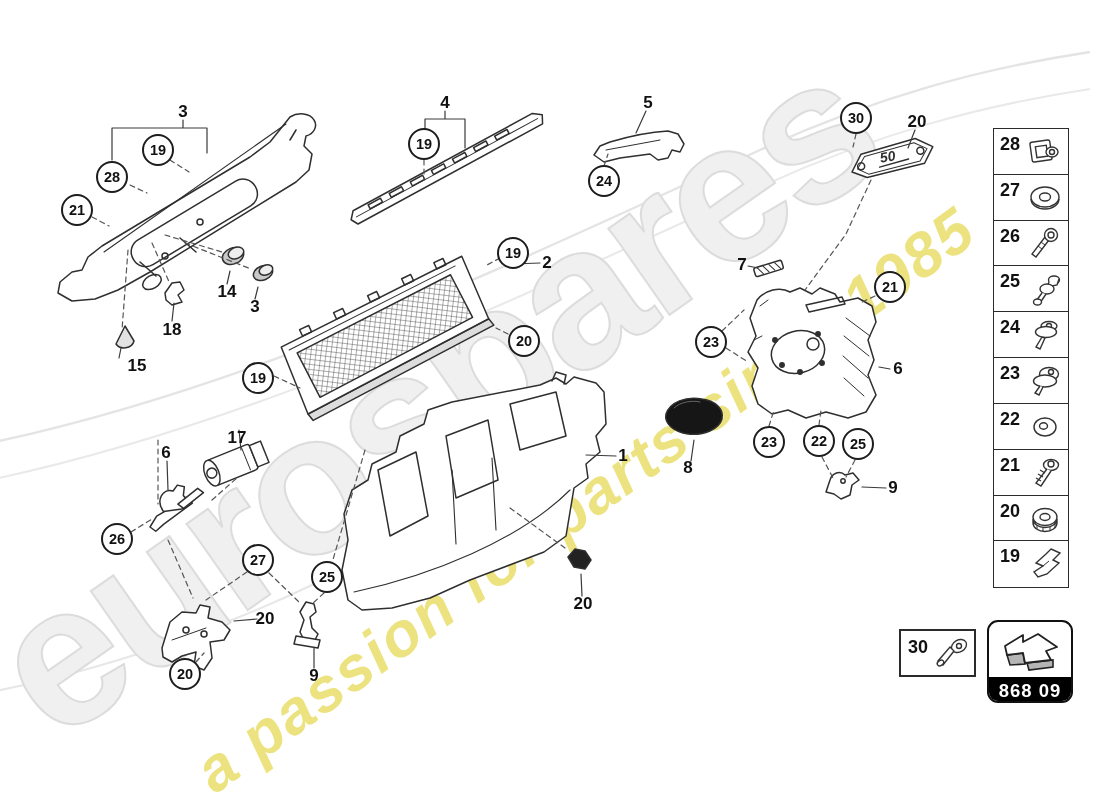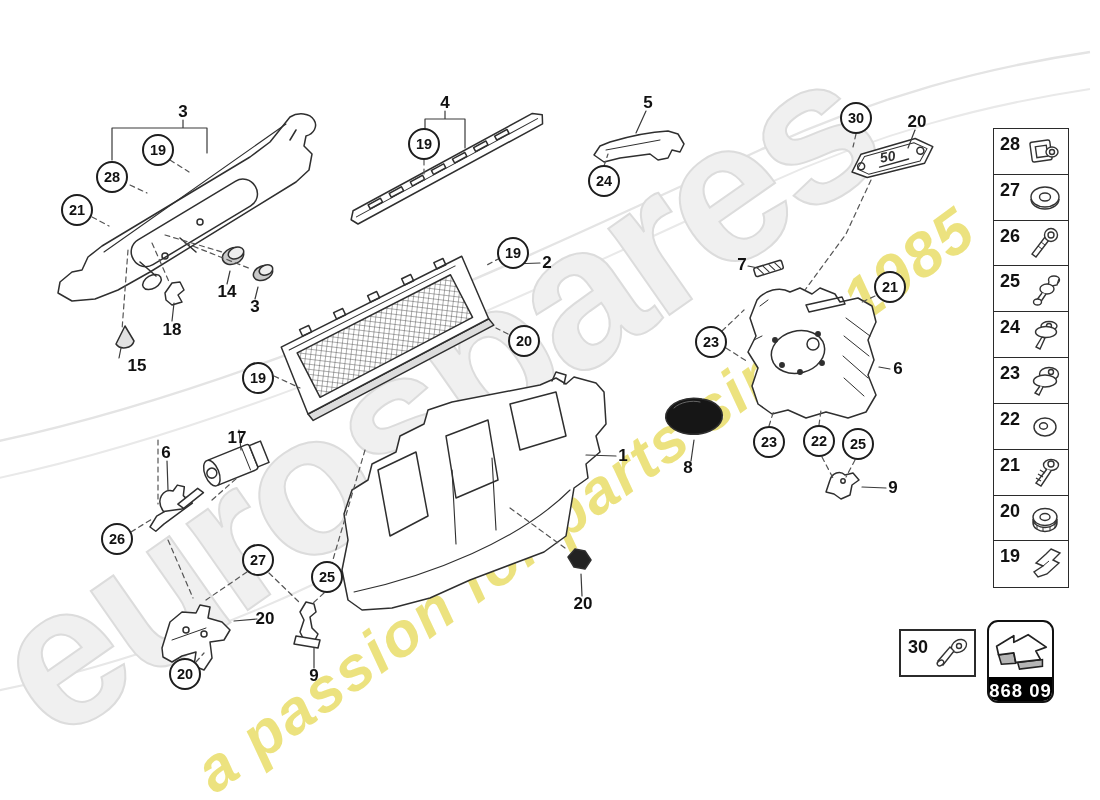--- a/index.html
+++ b/index.html
@@ -20,21 +20,21 @@
                background:#ffffff;box-sizing:border-box;cursor:pointer;}
   .legend-cell:first-child{margin-top:0;}
   .legend-num{position:absolute;left:6px;top:5px;font-weight:700;font-size:18px;color:#111;}
   .legend-ico{position:absolute;right:1px;top:3px;}
   
   #inset30{position:absolute;left:899px;top:629px;width:77px;height:48px;border:2px solid #2b2b2b;
            background:#fff;box-sizing:border-box;cursor:pointer;}
   #inset30 .legend-num{left:7px;top:6px;}
   #inset30 .legend-ico{right:0;top:2px;}
   
-  #codetile{position:absolute;left:987px;top:620px;width:67px;height:83px;border:2.6px solid #111;
+  #codetile{position:absolute;left:987px;top:620px;width:86px;height:83px;border:2.6px solid #111;
             border-radius:11px;background:#fff;box-sizing:border-box;overflow:hidden;cursor:pointer;}
   #codetile .arrowbox{height:55px;display:flex;align-items:center;justify-content:center;}
   #codetile .codebar{height:28px;background:#000;color:#fff;display:flex;align-items:center;
             justify-content:center;font-weight:700;font-size:18.5px;letter-spacing:1px;}
 </style>
 </head>
 <body>
 
 <div id="stage">
 

